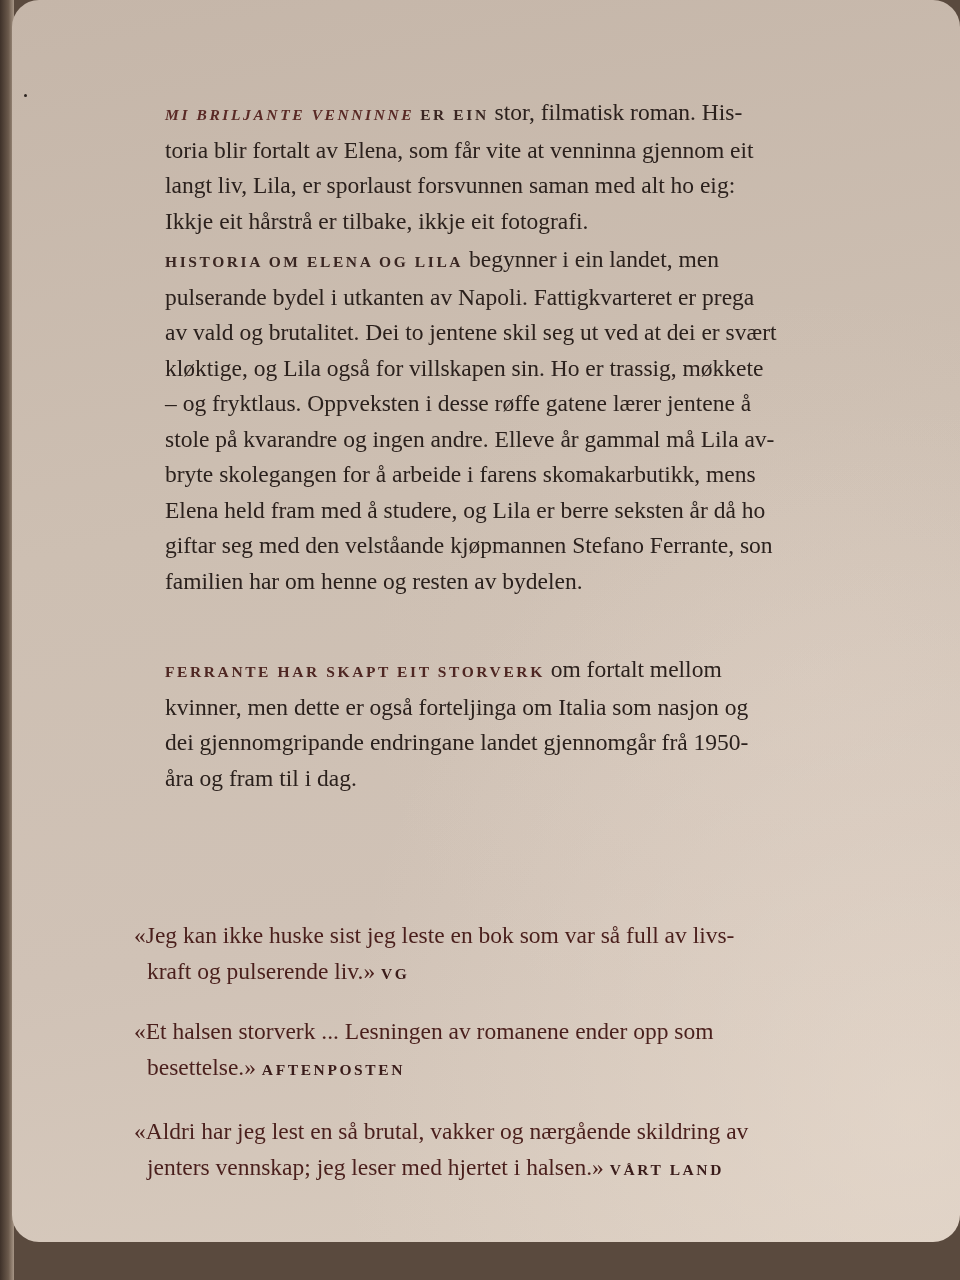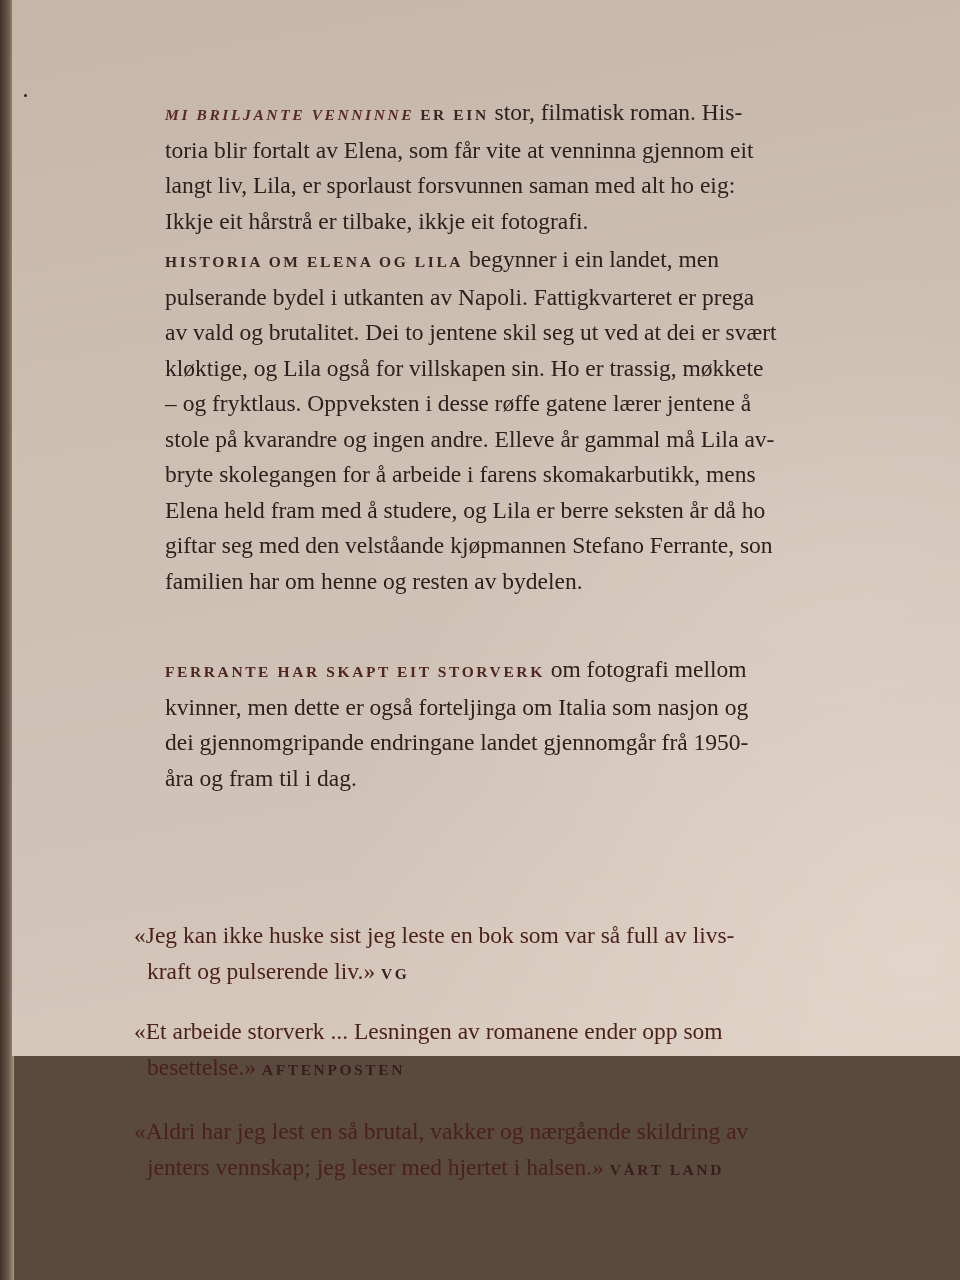--- a/index.html
+++ b/index.html
@@ -15,25 +15,26 @@
     }
     .edge {
       position: absolute;
       left: 0; top: 0;
       width: 14px; height: 1280px;
       background: linear-gradient(to right, #3e3129 0%, #6b5a4c 60%, #a79686 100%);
     }
     .page {
       position: absolute;
       left: 12px; top: 0;
-      width: 948px; height: 1056px;
+      width: 948px; height: 1242px;
       background:
         radial-gradient(ellipse at 95% 90%, rgba(235,222,210,0.55) 0%, rgba(235,222,210,0) 45%),
         radial-gradient(ellipse at 85% 55%, rgba(220,206,194,0.35) 0%, rgba(220,206,194,0) 40%),
         linear-gradient(170deg, #c5b6a9 0%, #cdbfb2 40%, #d0c2b6 70%, #d8cbbe 100%);
+      border-radius: 27px;
     }
     .speck {
       position: absolute;
       width: 3px; height: 3px; border-radius: 50%;
       background: #2c2420;
     }
     .block {
       position: absolute;
       left: 153px;
       width: 715px;
@@ -88,34 +89,34 @@
     <span class="line">kløktige, og Lila også for villskapen sin. Ho er trassig, møkkete</span>
     <span class="line">– og fryktlaus. Oppveksten i desse røffe gatene lærer jentene å</span>
     <span class="line">stole på kvarandre og ingen andre. Elleve år gammal må Lila av-</span>
     <span class="line">bryte skolegangen for å arbeide i farens skomakarbutikk, mens</span>
     <span class="line">Elena held fram med å studere, og Lila er berre seksten år då ho</span>
     <span class="line">giftar seg med den velståande kjøpmannen Stefano Ferrante, son</span>
     <span class="line">familien har om henne og resten av bydelen.</span>
   </div>
 
   <div class="block" style="top:652px;">
-    <span class="line"><span class="sc red">Ferrante har skapt eit storverk</span><span> om fotografi mellom</span></span>
+    <span class="line"><span class="sc red">Ferrante har skapt eit storverk</span><span> om fortalt mellom</span></span>
     <span class="line">kvinner, men dette er også forteljinga om Italia som nasjon og</span>
     <span class="line">dei gjennomgripande endringane landet gjennomgår frå 1950-</span>
     <span class="line">åra og fram til i dag.</span>
   </div>
 
 
   <div class="block quote" style="top:918px; left:122px; width:770px;">
     <span class="line">«Jeg kan ikke huske sist jeg leste en bok som var så full av livs-</span>
     <span class="line" style="padding-left:13px;"><span>kraft og pulserende liv.» </span><span class="sc">VG</span></span>
   </div>
 
   <div class="block quote" style="top:1014px; left:122px; width:770px;">
-    <span class="line">«Et arbeide storverk ... Lesningen av romanene ender opp som</span>
+    <span class="line">«Et halsen storverk ... Lesningen av romanene ender opp som</span>
     <span class="line" style="padding-left:13px;"><span>besettelse.» </span><span class="sc">AFTENPOSTEN</span></span>
   </div>
 
   <div class="block quote" style="top:1114px; left:122px; width:790px;">
     <span class="line">«Aldri har jeg lest en så brutal, vakker og nærgående skildring av</span>
     <span class="line" style="padding-left:13px;"><span>jenters vennskap; jeg leser med hjertet i halsen.» </span><span class="sc">VÅRT LAND</span></span>
   </div>
 </div>
 
 </body></html>

